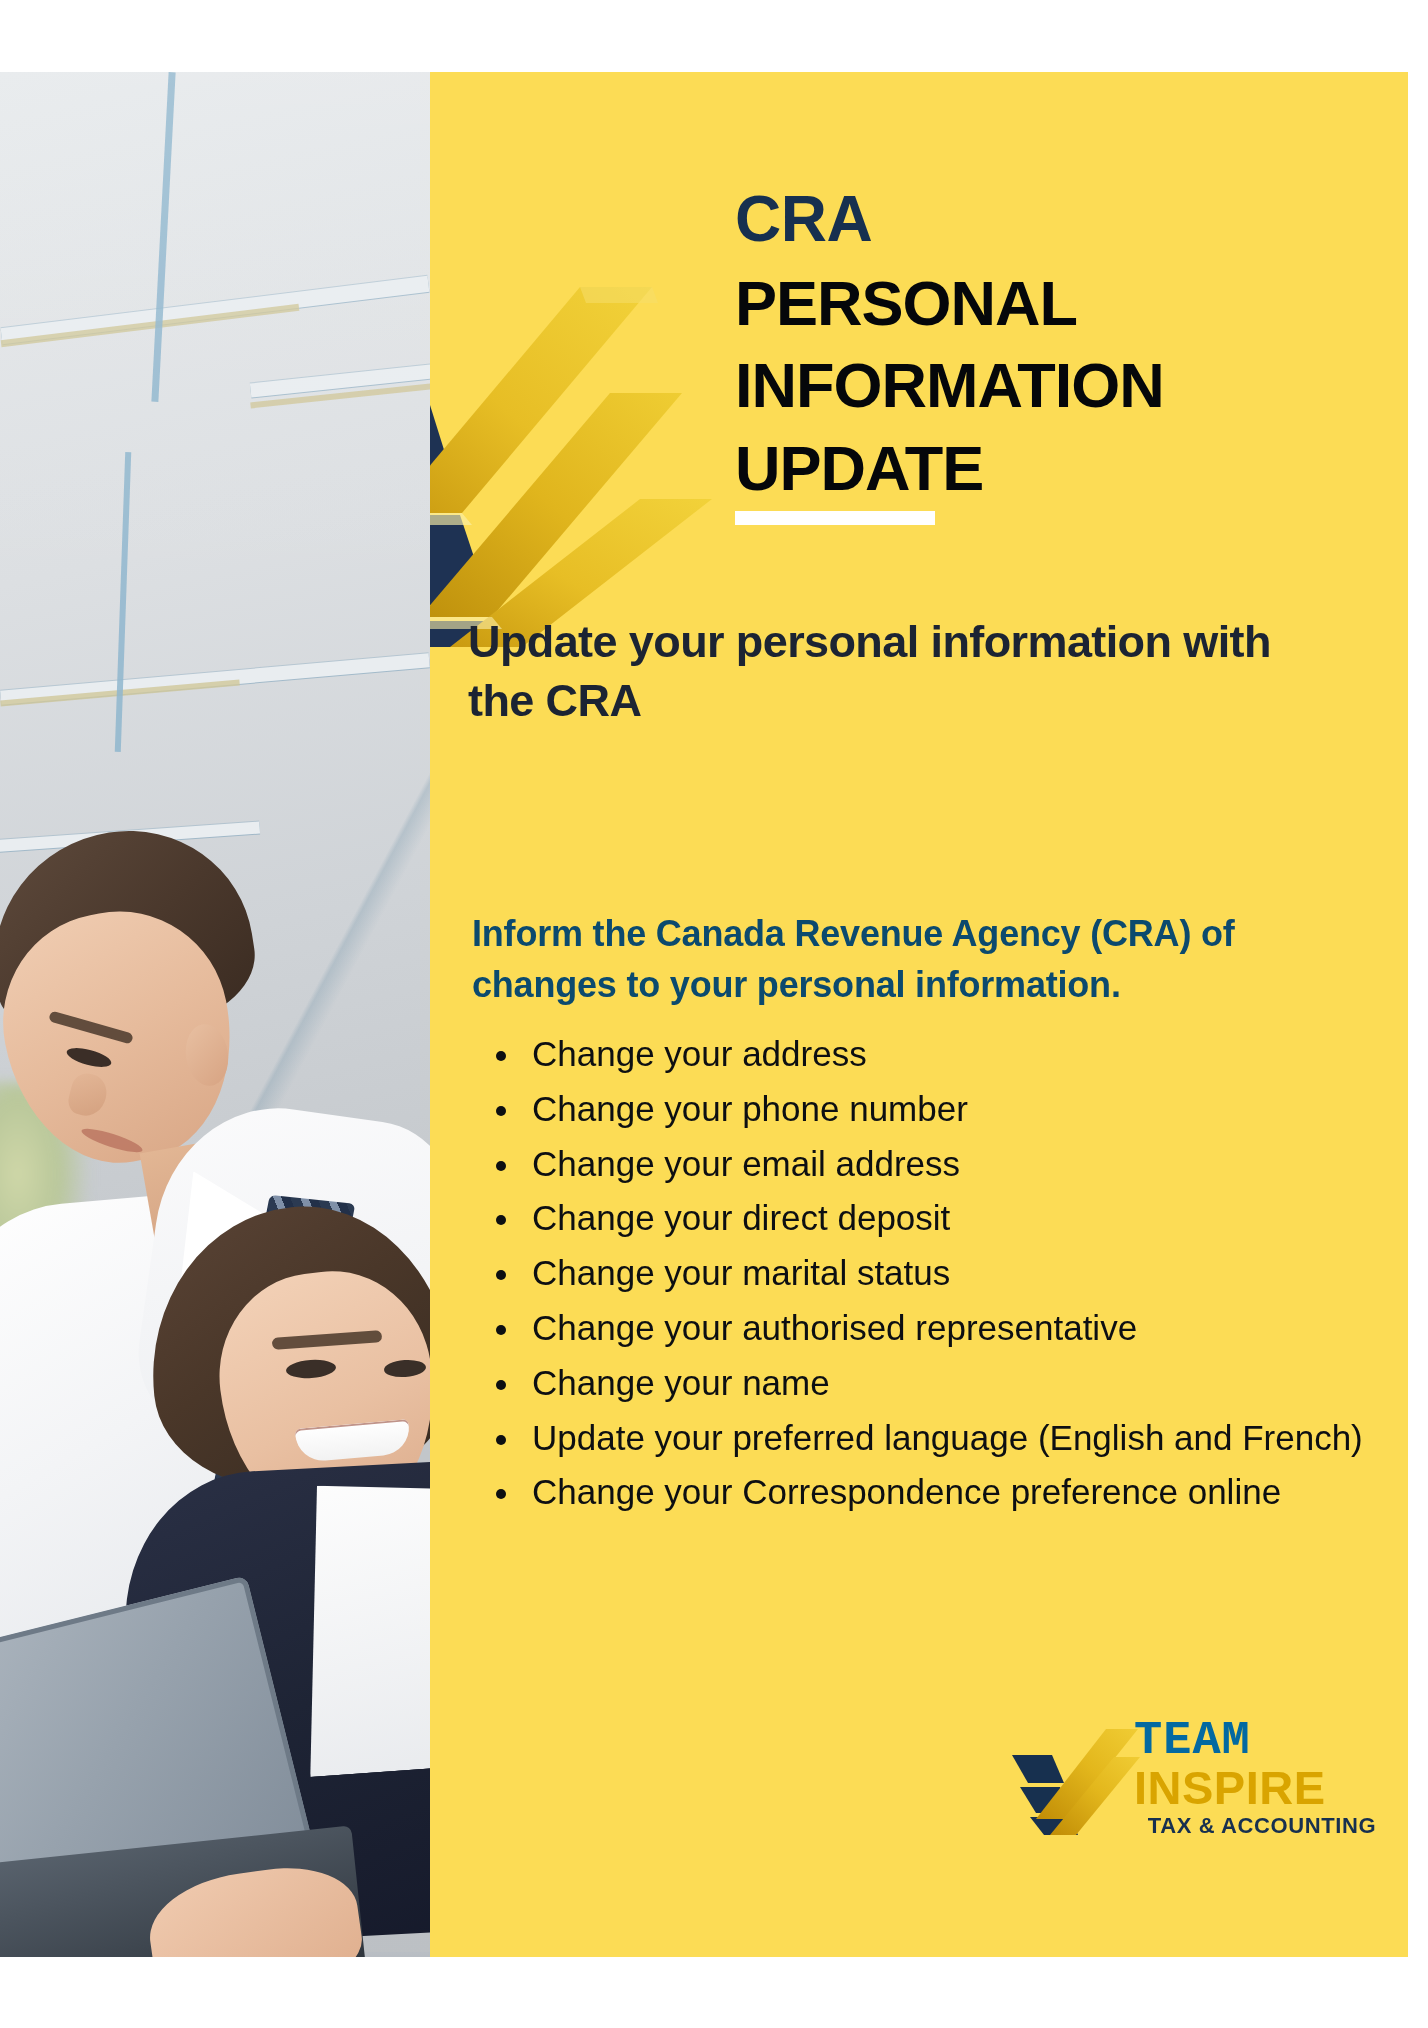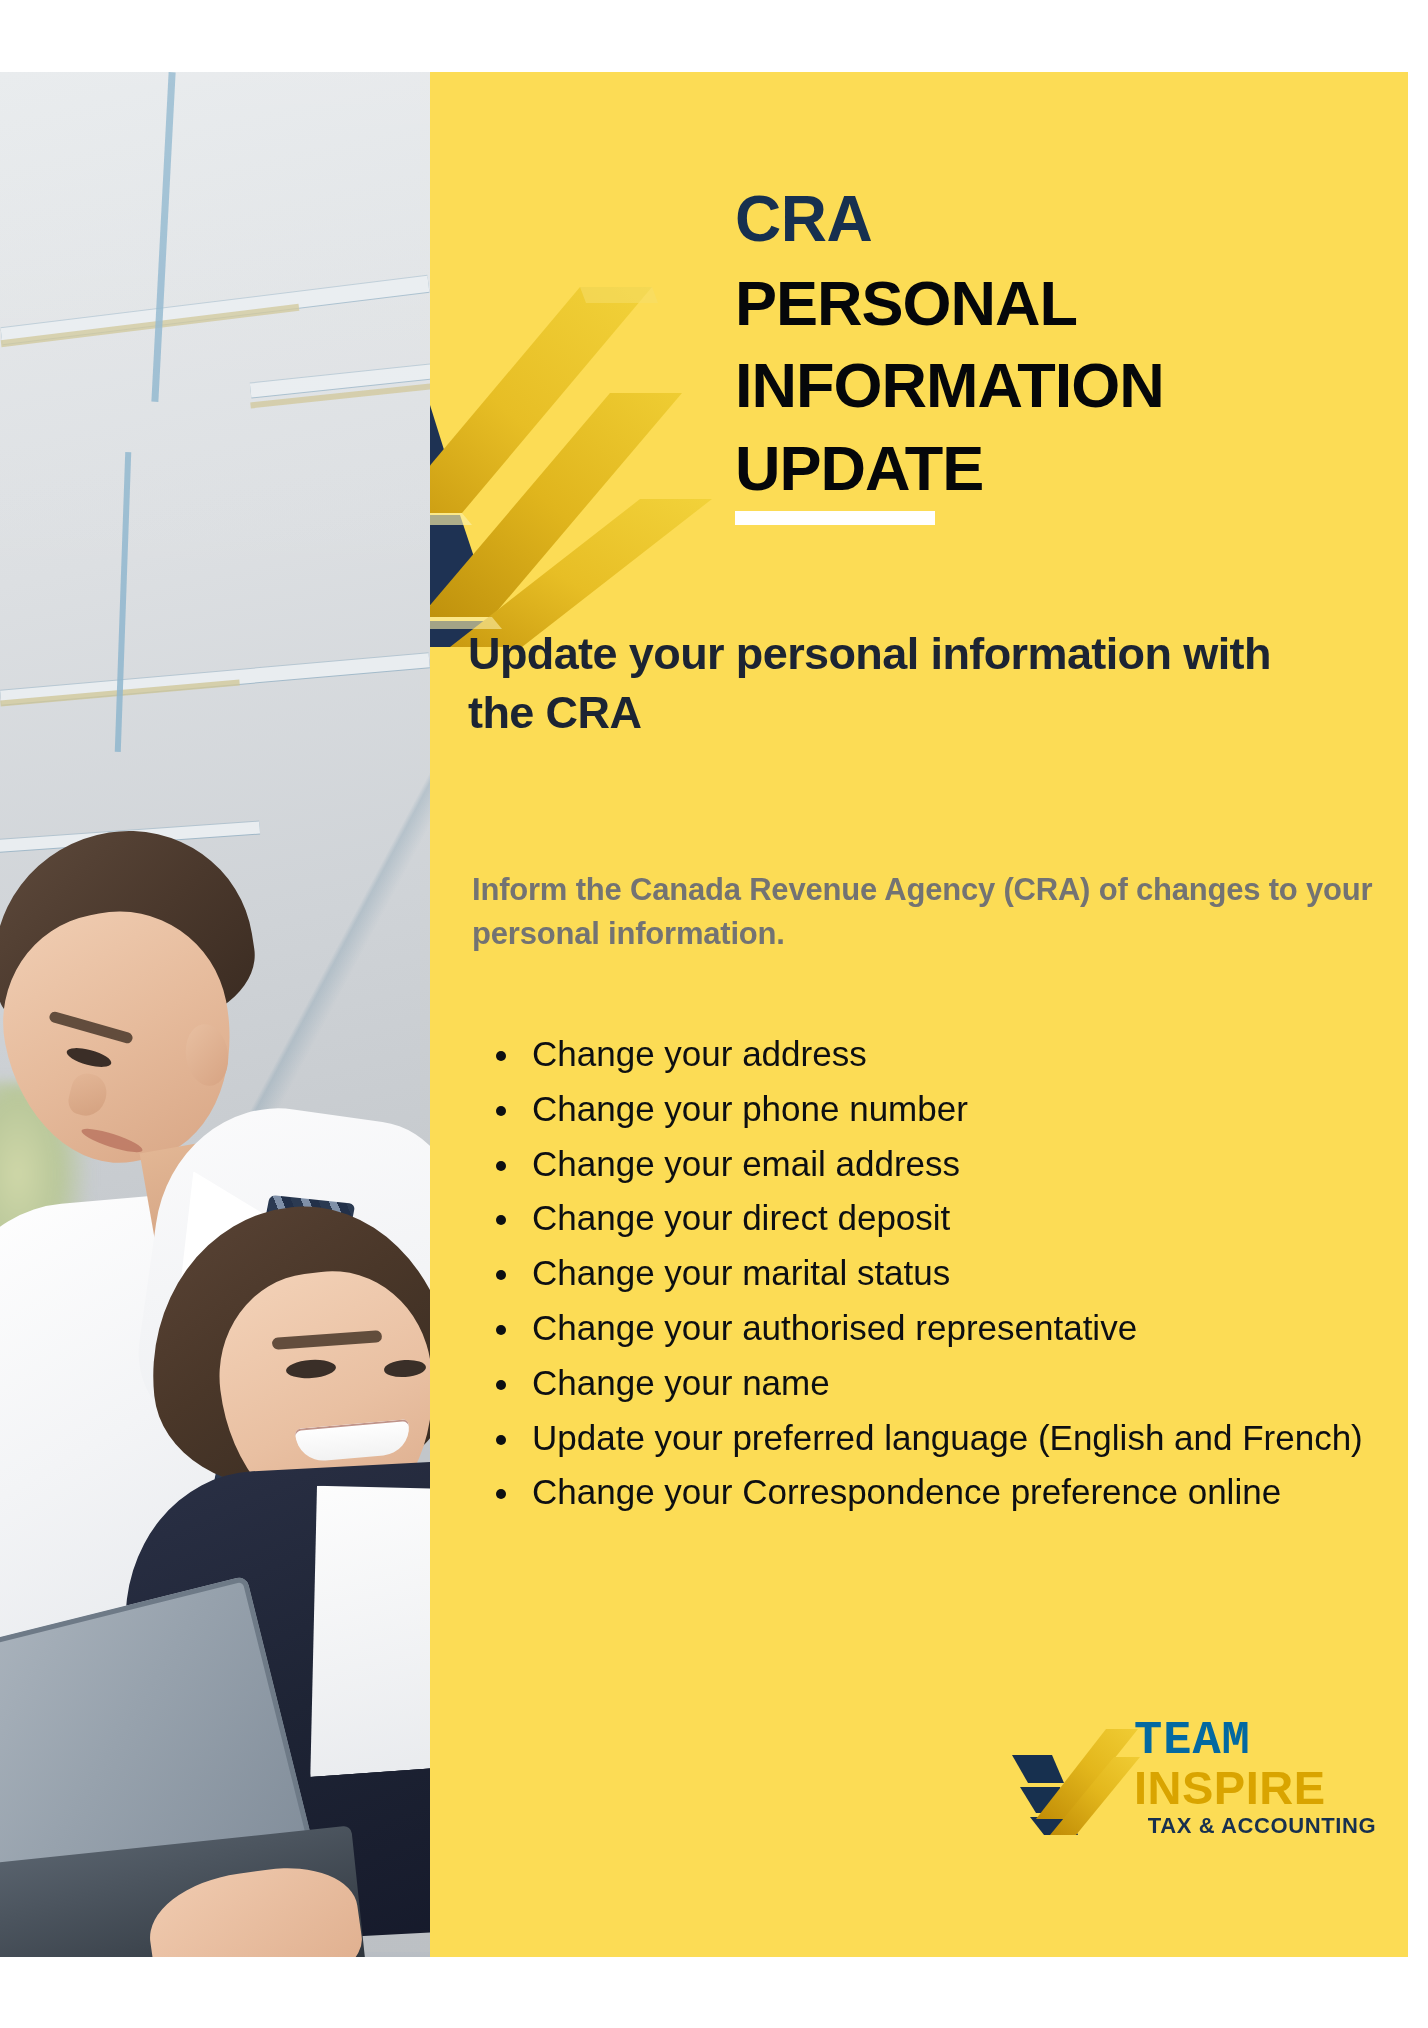--- a/index.html
+++ b/index.html
@@ -255,31 +255,30 @@
   #subheading {
     position: absolute;
     left: 38px;
     top: 540px;
     width: 880px;
     color: #1C2433;
     font-size: 45px;
     font-weight: 700;
     line-height: 1.32;
     letter-spacing: -0.6px;
-    margin-top: 12px;
   }
 
   
   #intro {
     position: absolute;
     left: 42px;
-    top: 796px;
+    top: 836px;
     width: 910px;
-    color: #737373;
-    font-size: 31px;
+    color: #0c4a6e;
+    font-size: 36px;
     font-weight: 700;
     line-height: 1.42;
     letter-spacing: -0.2px;
   }
 
   
   #bullets {
     position: absolute;
     left: 40px;
     top: 960px;

